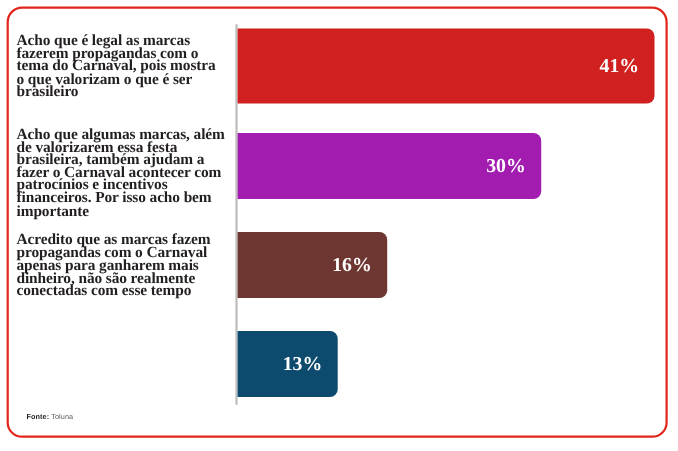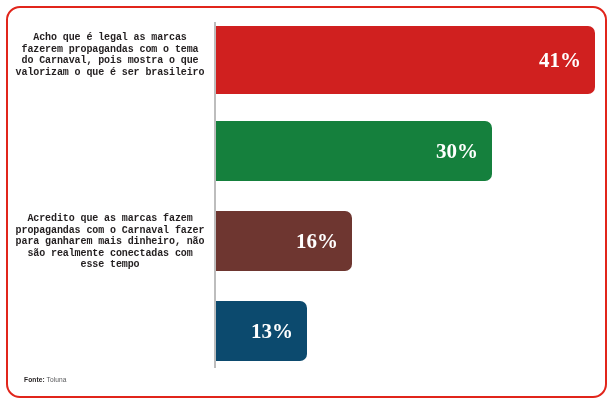--- a/index.html
+++ b/index.html
@@ -56,44 +56,44 @@
   .bar-row {
     position: absolute;
     left: 0;
     width: 616px;
   }
 
   .bar-label {
     position: absolute;
     right: 411px;          
     width: 190px;
-    text-align: center;
-    font-family: Liberation Mono, monospace;
+    text-align: left;
+    font-family: Liberation Serif, serif;
     font-weight: bold;
-    font-size: 10px;
+    font-size: 14px;
     line-height: 11.6px;
     color: #231F20;
     letter-spacing: -0.1px;
   }
 
   .bar {
     position: absolute;
     left: 216px;
     border-radius: 0 7px 7px 0;
     box-sizing: border-box;
   }
 
   .bar-value {
     position: absolute;
     right: 14px;
     top: 50%;
     transform: translateY(-50%);
     font-family: "Liberation Serif", serif;
     font-weight: bold;
-    font-size: 21px;
+    font-size: 18px;
     color: #ffffff;
     white-space: nowrap;
   }
 
   
   #source {
     position: absolute;
     left: 24px;
     top: 376px;
     font-family: "Liberation Sans", sans-serif;
@@ -120,27 +120,28 @@
     <div id="axis-line"></div>
 
     <div class="bar-row" style="top:26px;height:68px;">
       <div class="bar-label" style="top:6px;">Acho que é legal as marcas fazerem propagandas com o tema do Carnaval, pois mostra o que valorizam o que é ser brasileiro</div>
       <div class="bar" style="top:0;height:68px;width:379px;background:#D0201F;">
         <span class="bar-value">41%</span>
       </div>
     </div>
 
     <div class="bar-row" style="top:121px;height:60px;">
-      <div class="bar" style="top:0;height:60px;width:276px;background:#15803d;">
+      <div class="bar-label" style="top:-4px;">Acho que algumas marcas, além de valorizarem essa festa brasileira, também ajudam a fazer o Carnaval acontecer com patrocínios e incentivos financeiros. Por isso acho bem importante</div>
+      <div class="bar" style="top:0;height:60px;width:276px;background:#a21caf;">
         <span class="bar-value">30%</span>
       </div>
     </div>
 
     <div class="bar-row" style="top:211px;height:60px;">
-      <div class="bar-label" style="top:2px;">Acredito que as marcas fazem propagandas com o Carnaval fazer para ganharem mais dinheiro, não são realmente conectadas com esse tempo</div>
+      <div class="bar-label" style="top:2px;">Acredito que as marcas fazem propagandas com o Carnaval apenas para ganharem mais dinheiro, não são realmente conectadas com esse tempo</div>
       <div class="bar" style="top:0;height:60px;width:136px;background:#6E3630;">
         <span class="bar-value">16%</span>
       </div>
     </div>
 
     <div class="bar-row" style="top:301px;height:60px;">
       <div class="bar" style="top:0;height:60px;width:91px;background:#0c4a6e;">
         <span class="bar-value">13%</span>
       </div>
     </div>

